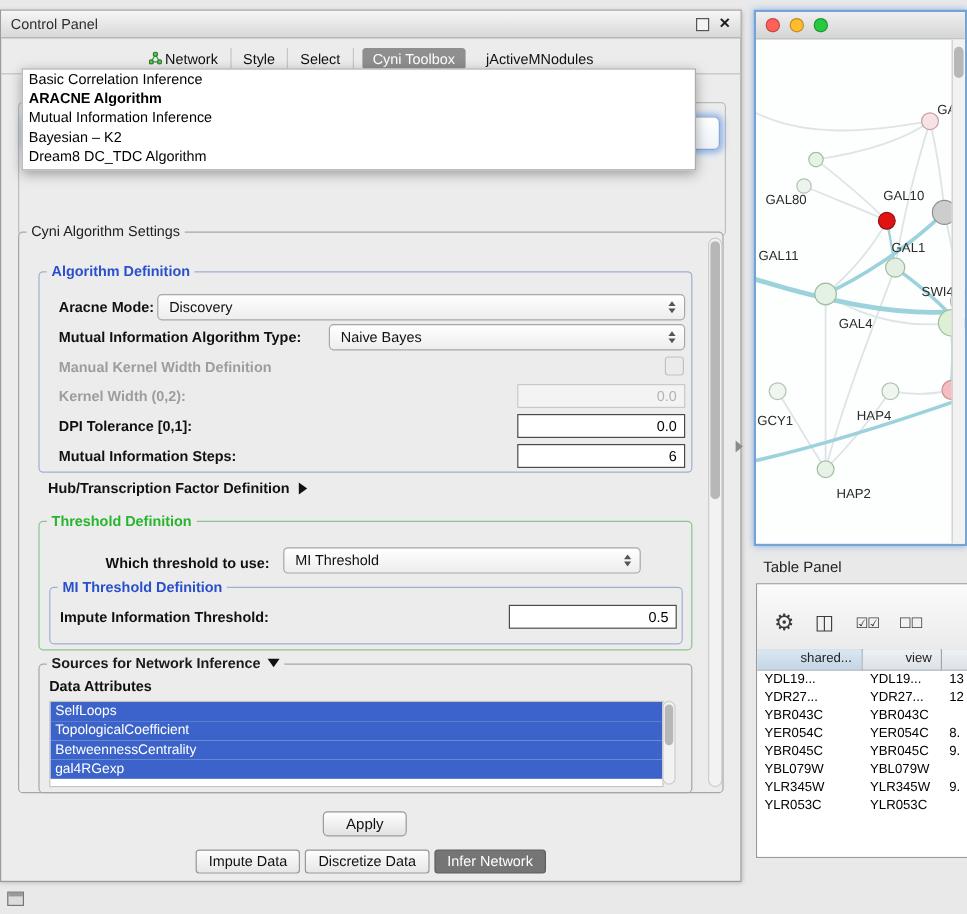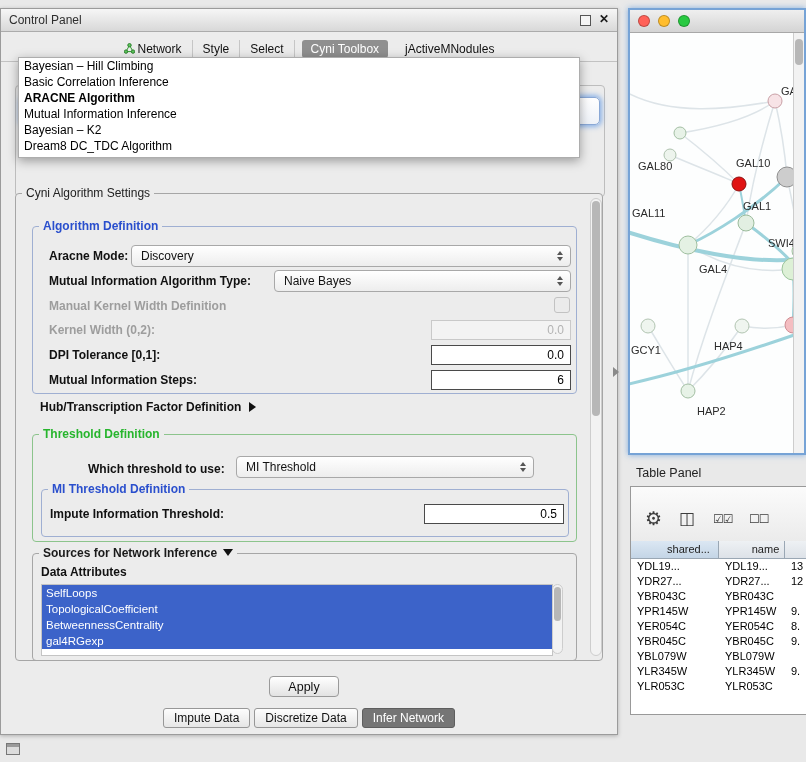--- a/index.html
+++ b/index.html
@@ -205,21 +205,20 @@
 
     <div class="btabs">
         <span class="seg">Impute Data</span>
         <span class="seg">Discretize Data</span>
         <span class="seg active">Infer Network</span>
       </div>
   </div>
 
   <div class="dropdown">
     <div>
-        <div class="dd-item">Bayesian – Hill Climbing</div>
         <div class="dd-item">Basic Correlation Inference</div>
         <div class="dd-item sel">ARACNE Algorithm</div>
         <div class="dd-item">Mutual Information Inference</div>
         <div class="dd-item">Bayesian – K2</div>
         <div class="dd-item">Dream8 DC_TDC Algorithm</div>
       </div>
   </div>
 
   <div class="net-win">
     <div class="net-titlebar"><span class="light" style="background: rgb(255, 97, 88);"></span><span class="light" style="background: rgb(255, 189, 46);"></span><span class="light" style="background: rgb(40, 201, 65);"></span></div>
@@ -277,26 +276,25 @@
 
   <div class="tp-label">Table Panel</div>
 
   <div class="table-win">
     <div class="tp-toolbar">
       <span class="ico" style="left:14px;top:20px;font-size:19px;">⚙</span>
       <span class="ico" style="left:48px;top:21px;font-size:17px;">◫</span>
       <span class="ico" style="left:82px;top:25px;font-size:12px;letter-spacing:-1px;">☑☑</span>
       <span class="ico" style="left:118px;top:25px;font-size:12px;letter-spacing:-1px;">☐☐</span>
     </div>
-    <div class="tp-header"><span class="th sel" style="width: 88px;">shared...</span><span class="th" style="width: 66px;">name</span><span class="th" style="width: 28px;"></span></div>
+    <div class="tp-header"><span class="th sel" style="width: 88px;">shared...</span><span class="th" style="width: 66px;">view</span><span class="th" style="width: 28px;"></span></div>
     <div class="tp-body">
         <div class="tr"><span class="td" style="width: 88px;">YDL19...</span><span class="td" style="width: 66px;">YDL19...</span><span class="td" style="width: 28px;">13</span></div>
         <div class="tr"><span class="td" style="width: 88px;">YDR27...</span><span class="td" style="width: 66px;">YDR27...</span><span class="td" style="width: 28px;">12</span></div>
         <div class="tr"><span class="td" style="width: 88px;">YBR043C</span><span class="td" style="width: 66px;">YBR043C</span><span class="td" style="width: 28px;"></span></div>
-        <div class="tr"><span class="td" style="width: 88px;">YPR145W</span><span class="td" style="width: 66px;">YPR145W</span><span class="td" style="width: 28px;">9.</span></div>
         <div class="tr"><span class="td" style="width: 88px;">YER054C</span><span class="td" style="width: 66px;">YER054C</span><span class="td" style="width: 28px;">8.</span></div>
         <div class="tr"><span class="td" style="width: 88px;">YBR045C</span><span class="td" style="width: 66px;">YBR045C</span><span class="td" style="width: 28px;">9.</span></div>
         <div class="tr"><span class="td" style="width: 88px;">YBL079W</span><span class="td" style="width: 66px;">YBL079W</span><span class="td" style="width: 28px;"></span></div>
         <div class="tr"><span class="td" style="width: 88px;">YLR345W</span><span class="td" style="width: 66px;">YLR345W</span><span class="td" style="width: 28px;">9.</span></div>
         <div class="tr"><span class="td" style="width: 88px;">YLR053C</span><span class="td" style="width: 66px;">YLR053C</span><span class="td" style="width: 28px;"></span></div>
       </div>
   </div>
 
   <div class="mini-ico"></div>
   <div class="split-arrow"></div>

